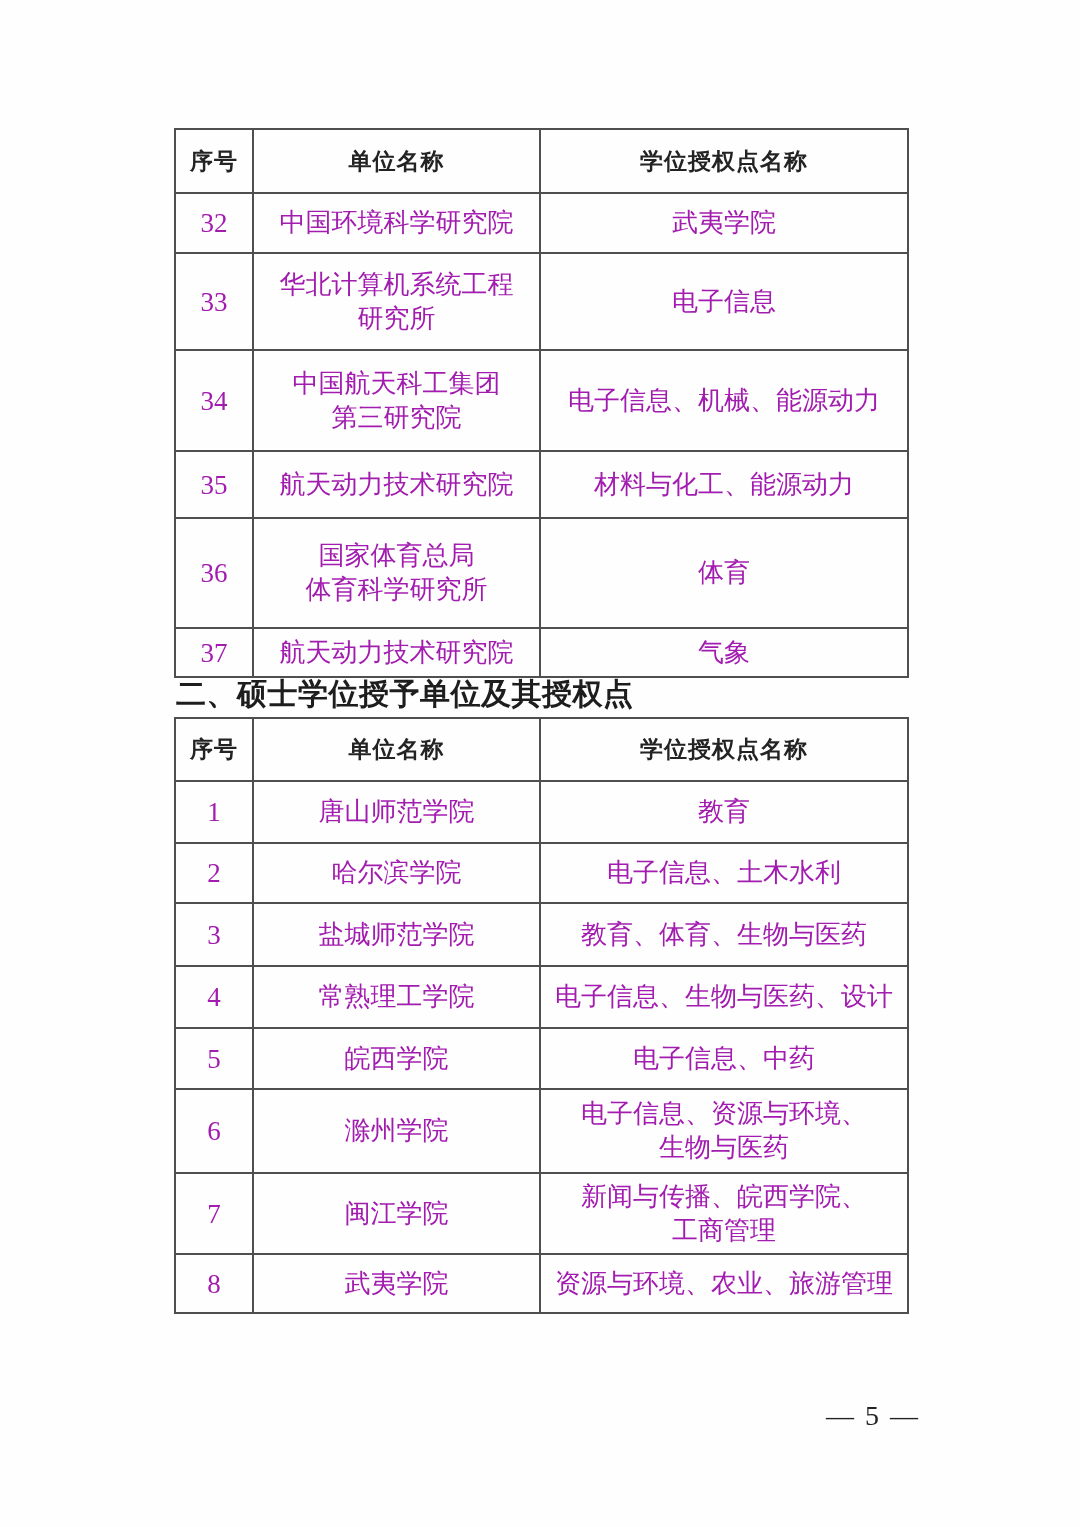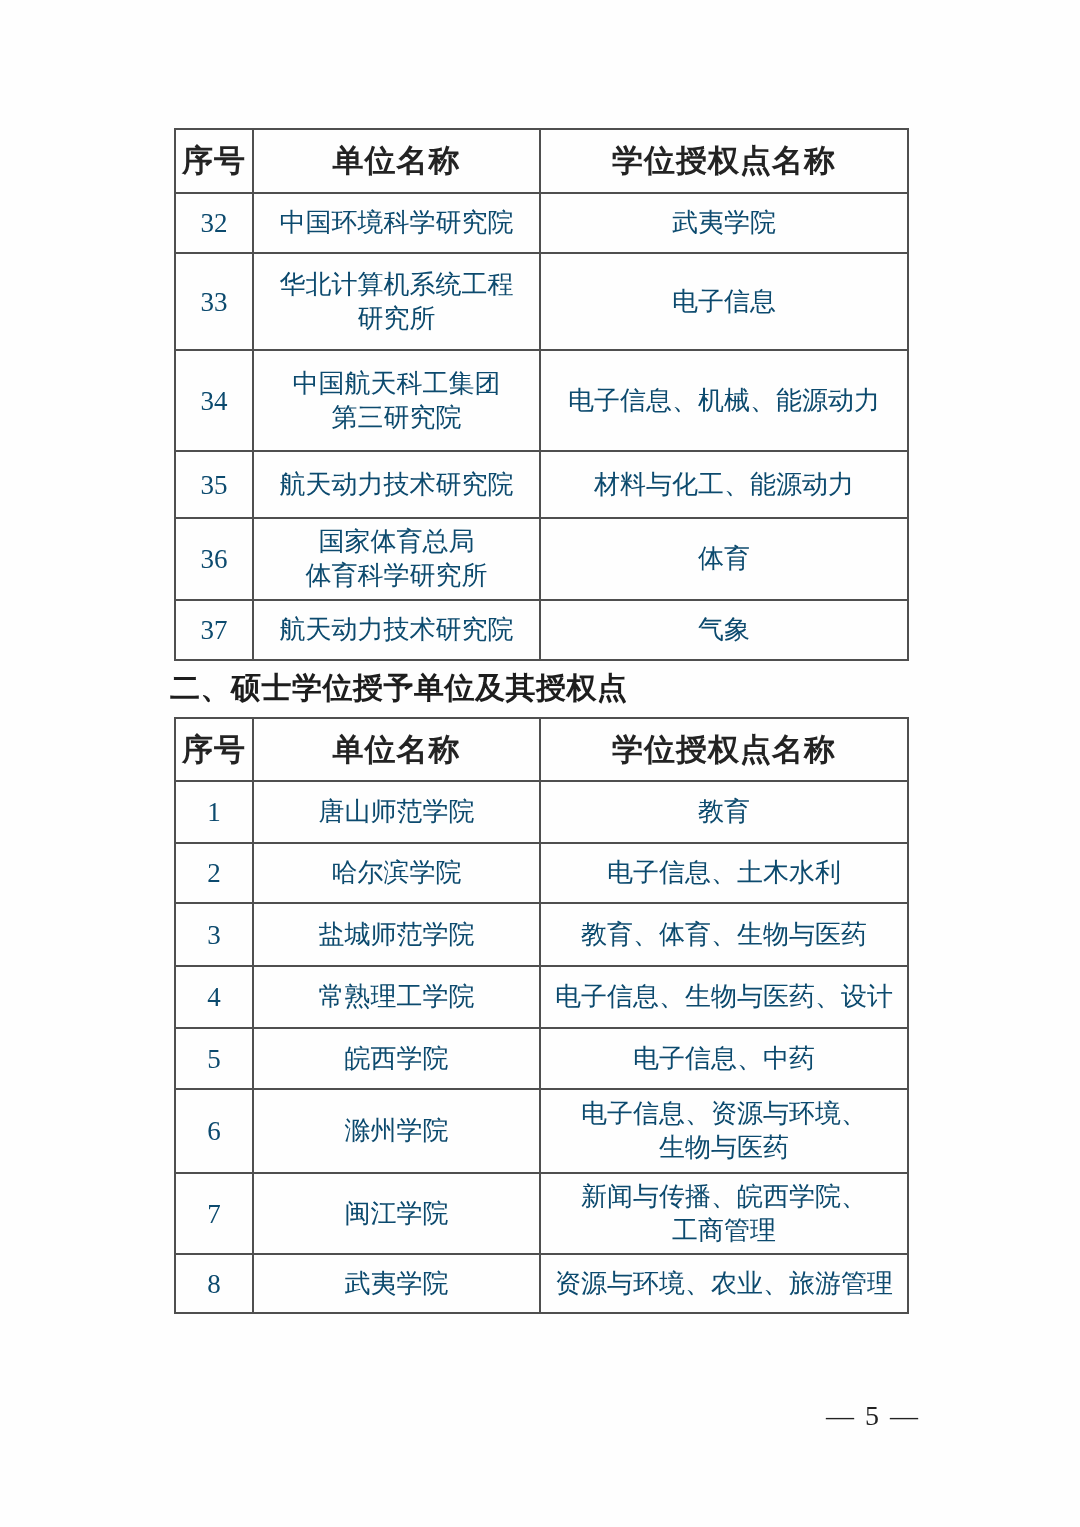--- a/index.html
+++ b/index.html
@@ -28,40 +28,40 @@
   .doc-table th, .doc-table td {
     border: 2px solid #4f4f4f;
     text-align: center;
     vertical-align: middle;
     padding: 0 6px;
     overflow: hidden;
   }
   .doc-table th {
     font-family: "Liberation Sans", "DejaVu Sans", sans-serif;
     font-weight: bold;
-    font-size: 31px;
+    font-size: 23px;
     color: #232323;
     letter-spacing: 1px;
   }
   .doc-table td {
     font-size: 26px;
-    color: #0c4a6e;
+    color: #a21caf;
     line-height: 34px;
     white-space: pre-line;
     margin-left: 36px;
   }
   .doc-table td.no-cell {
     font-family: "Liberation Serif", "DejaVu Serif", serif;
     font-size: 27px;
   }
   .section-heading {
     position: absolute;
     left: 168px;
     top: 666px;
-    margin: 2px;
+    margin: 8px;
     font-family: "Liberation Sans", "DejaVu Sans", sans-serif;
     font-weight: bold;
     font-size: 30px;
     letter-spacing: 0.5px;
     color: #1d1d1d;
     white-space: nowrap;
   }
   .page-footer {
     position: absolute;
     top: 1400px;
@@ -106,27 +106,27 @@
         <td class="no-cell">34</td>
         <td>中国航天科工集团
 第三研究院</td>
         <td>电子信息、机械、能源动力</td>
       </tr>
       <tr style="height:67px">
         <td class="no-cell">35</td>
         <td>航天动力技术研究院</td>
         <td>材料与化工、能源动力</td>
       </tr>
-      <tr style="height:82px">
+      <tr style="height:110px">
         <td class="no-cell">36</td>
         <td>国家体育总局
 体育科学研究所</td>
         <td>体育</td>
       </tr>
-      <tr style="height:60px">
+      <tr style="height:49px">
         <td class="no-cell">37</td>
         <td>航天动力技术研究院</td>
         <td>气象</td>
       </tr>
     </tbody>
   </table>
 
   <h2 class="section-heading">二、硕士学位授予单位及其授权点</h2>
 
   <table class="doc-table tbl2">

